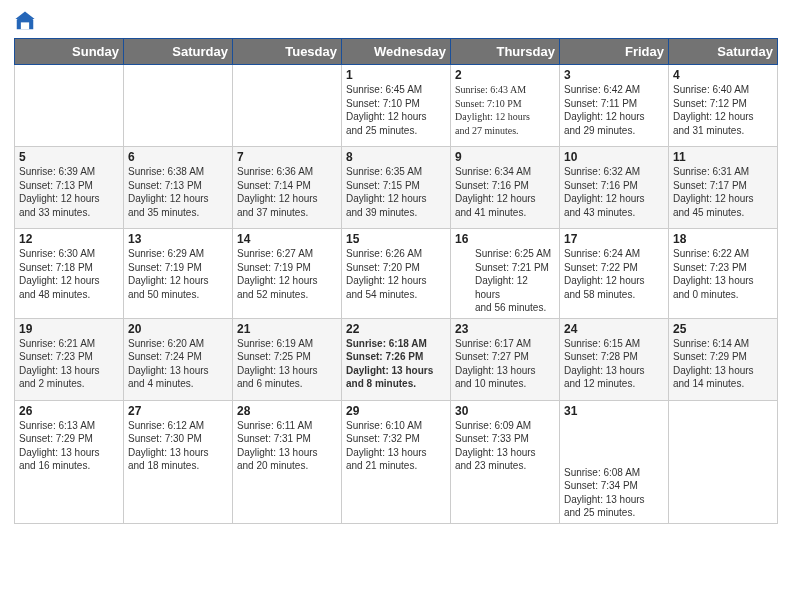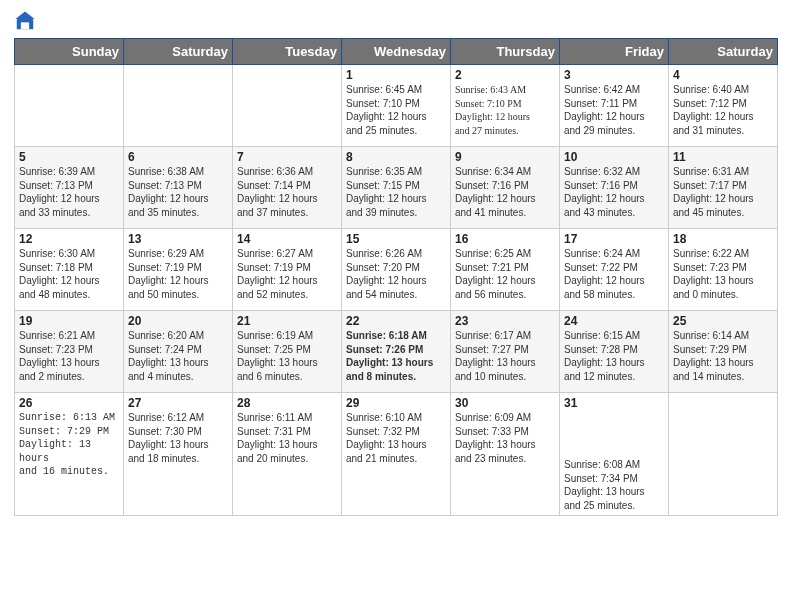--- a/index.html
+++ b/index.html
@@ -235,21 +235,21 @@
           </td>
           <td>
             <div class="day-number">15</div>
             <div class="day-info" style="white-space: pre-line;">Sunrise: 6:26 AM
 Sunset: 7:20 PM
 Daylight: 12 hours
 and 54 minutes.</div>
           </td>
           <td>
             <div class="day-number">16</div>
-            <div class="day-info" style="white-space: pre-line;">Sunrise: 6:25 AM
+            <div class="day-info" style="white-space: pre-line; margin-left: 20px;">Sunrise: 6:25 AM
 Sunset: 7:21 PM
 Daylight: 12 hours
 and 56 minutes.</div>
           </td>
           <td>
             <div class="day-number">17</div>
             <div class="day-info" style="white-space: pre-line;">Sunrise: 6:24 AM
 Sunset: 7:22 PM
 Daylight: 12 hours
 and 58 minutes.</div>
@@ -309,21 +309,21 @@
             <div class="day-number">25</div>
             <div class="day-info" style="white-space: pre-line;">Sunrise: 6:14 AM
 Sunset: 7:29 PM
 Daylight: 13 hours
 and 14 minutes.</div>
           </td>
         </tr>
         <tr>
           <td>
             <div class="day-number">26</div>
-            <div class="day-info" style="white-space: pre-line; font-family: Liberation Mono, monospace;">Sunrise: 6:13 AM
+            <div class="day-info" style="white-space: pre-line;">Sunrise: 6:13 AM
 Sunset: 7:29 PM
 Daylight: 13 hours
 and 16 minutes.</div>
           </td>
           <td>
             <div class="day-number">27</div>
             <div class="day-info" style="white-space: pre-line;">Sunrise: 6:12 AM
 Sunset: 7:30 PM
 Daylight: 13 hours
 and 18 minutes.</div>

